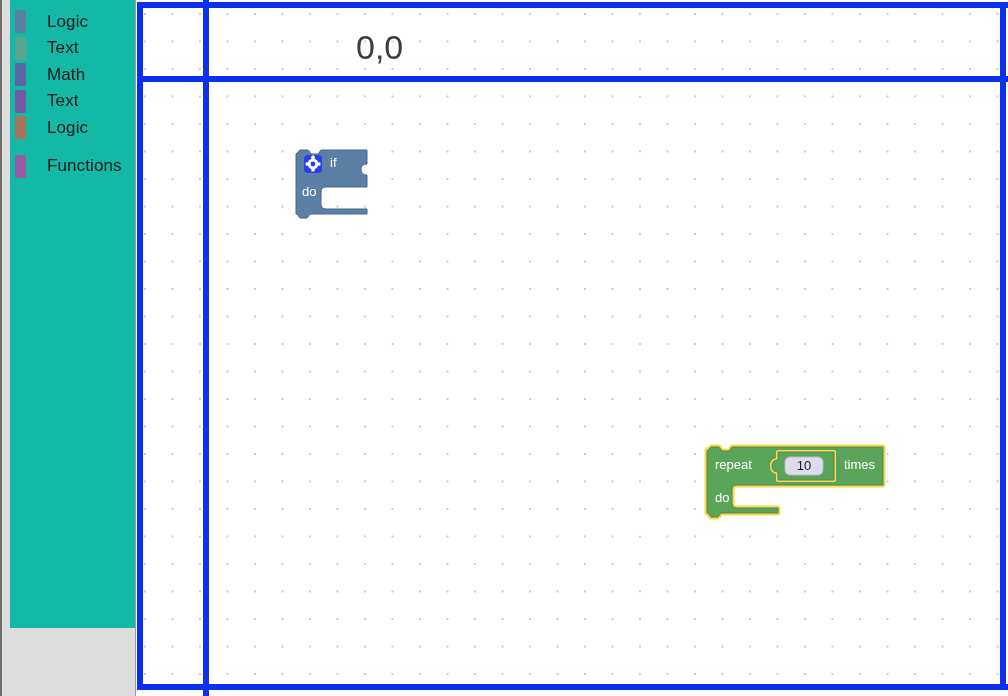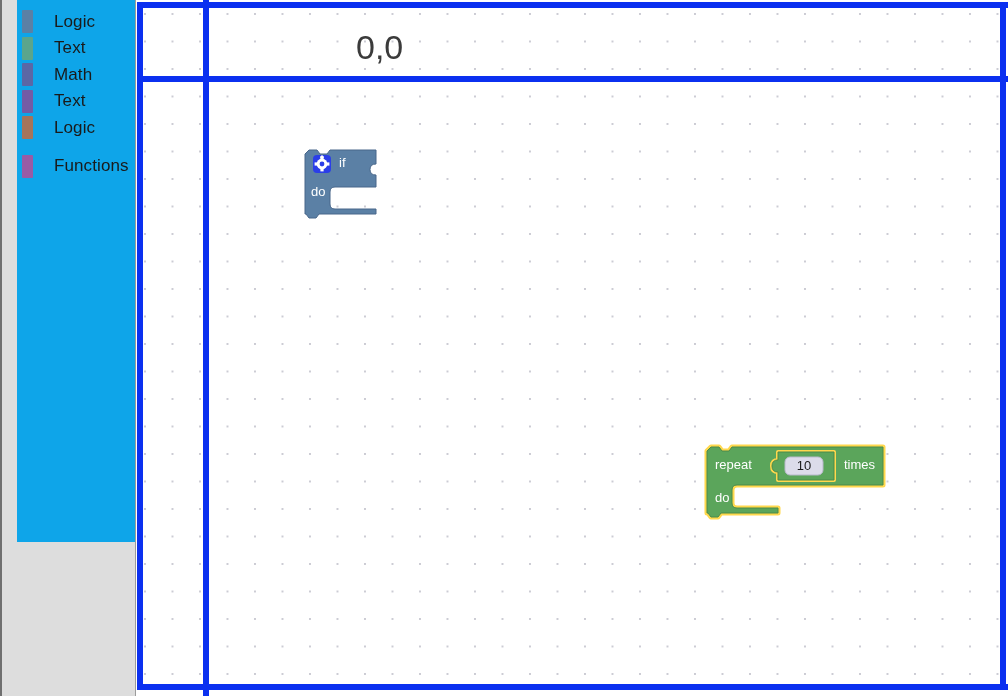--- a/index.html
+++ b/index.html
@@ -29,25 +29,25 @@
     width: 136px;
     height: 696px;
     background: #dddddd;
     box-sizing: border-box;
     border-left: 2px solid #6f6f6f;
     border-right: 1px solid #9b9b9b;
     overflow: hidden;
   }
   #toolbox-inner {
     position: absolute;
-    left: 15px;
+    left: 8px;
     top: 0;
     width: 132px;
-    height: 542px;
-    background: #0ea5e9;
+    height: 628px;
+    background: #14b8a6;
   }
 
   .tb-row {
     position: relative;
     height: 26.5px;
     display: flex;
     align-items: center;
     box-sizing: border-box;
     cursor: pointer;
   }
@@ -175,21 +175,21 @@
         <span class="tb-label">Functions</span>
       </div>
 
     </div>
   </div>
 
   <div id="workspace">
 
     <div id="coord-readout">0,0</div>
 
-    <div class="block-wrap" style="left:165px; top:148px;">
+    <div class="block-wrap" style="left:156px; top:148px;">
       <svg width="90" height="76" viewBox="0 0 90 76">
 
         <path d="M 4,0
                  L 12,0
                  L 15,4 L 22,4 L 25,0
                  L 71,0
                  L 71,14
                  Q 65,14 65,19.5
                  Q 65,25 71,25
                  L 71,37

